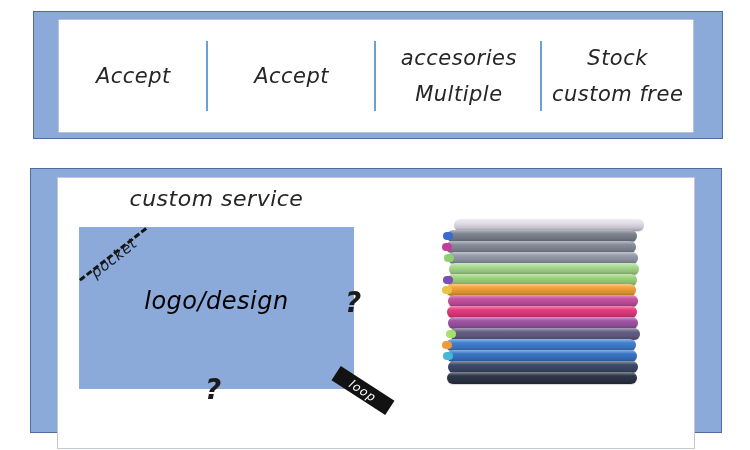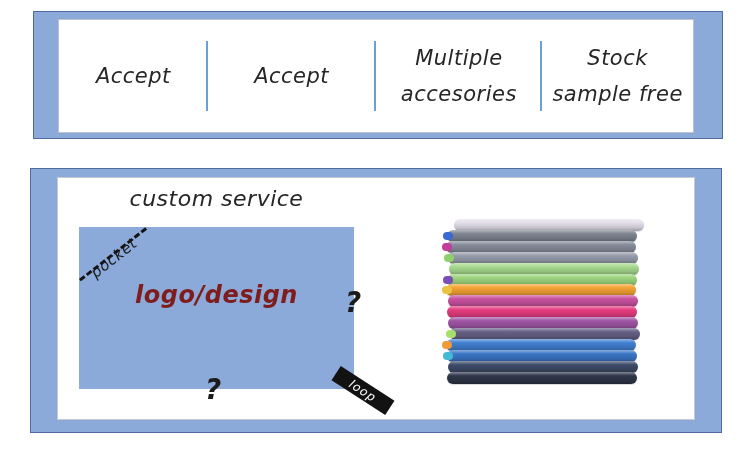--- a/index.html
+++ b/index.html
@@ -30,34 +30,34 @@
   .banner-cell:not(:last-child)::after{
     content:"";position:absolute;right:0;top:19%;height:62%;width:2px;background:#6b9fd6;
   }
 
   
   .custom{
     position:absolute;left:30px;top:168px;width:692px;height:265px;
     background:#8ba9d9;border:1px solid #4f6ca0;box-sizing:border-box;
   }
   .custom-inner{
-    position:absolute;left:26px;top:8px;width:638px;height:243px;
+    position:absolute;left:26px;top:8px;width:638px;height:272px;
     background:#ffffff;border:1px solid #c3c9d3;box-sizing:border-box;
   }
   .custom-title{
     position:absolute;left:21px;top:8px;width:275px;text-align:center;
     font-size:22px;color:#262626;
   }
   .towel-rect{
     position:absolute;left:21px;top:49px;width:275px;height:162px;
     background:#8ba9d9;
   }
   .logo-design{
-    position:absolute;left:0;top:54px;width:100%;text-align:center;
-    font-size:24px;color:#7f1d1d;font-weight:bold;
+    position:absolute;left:0;top:60px;width:100%;text-align:center;
+    font-size:24px;color:#000000;
   }
   .pocket-line{
     position:absolute;left:0px;top:52px;width:84px;height:0;
     border-top:3px dashed #141414;
     transform:rotate(-38deg);transform-origin:0 0;
   }
   .pocket-label{
     position:absolute;left:8px;top:22px;font-size:15px;color:#1b1b1b;
     transform:rotate(-38deg);transform-origin:center;display:inline-block;
   }
@@ -92,26 +92,26 @@
 
   <div class="banner">
     <div class="banner-inner">
       <div class="banner-cell hand">
         <span>Accept</span>
       </div>
       <div class="banner-cell hand">
         <span>Accept</span>
       </div>
       <div class="banner-cell hand">
+        <span>accesories</span>
         <span>Multiple</span>
-        <span>accesories</span>
       </div>
       <div class="banner-cell hand">
         <span>Stock</span>
-        <span>sample free</span>
+        <span>custom free</span>
       </div>
     </div>
   </div>
 
   <div class="custom">
     <div class="custom-inner">
 
       <div class="custom-title hand">custom service</div>
 
       <div class="towel-rect">

